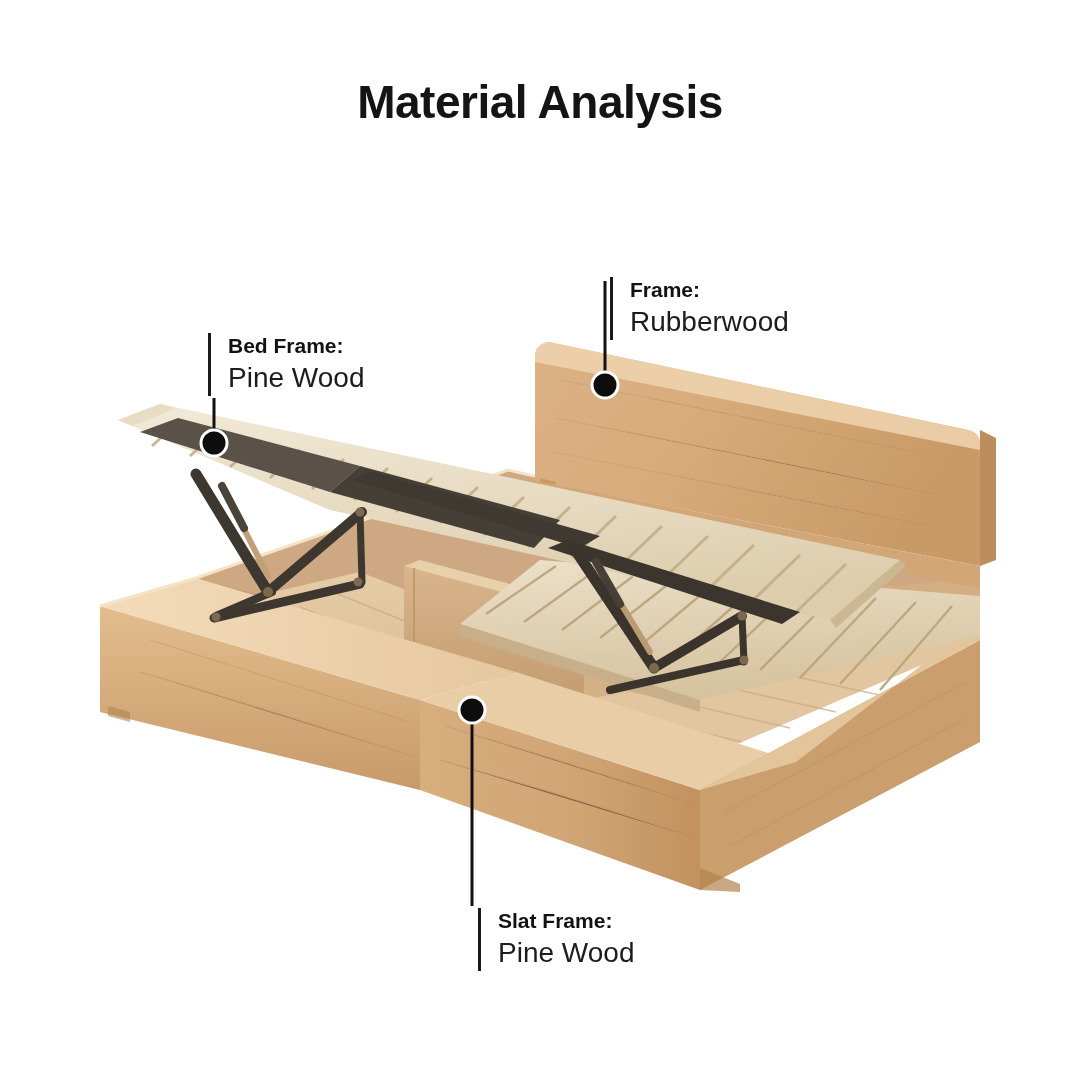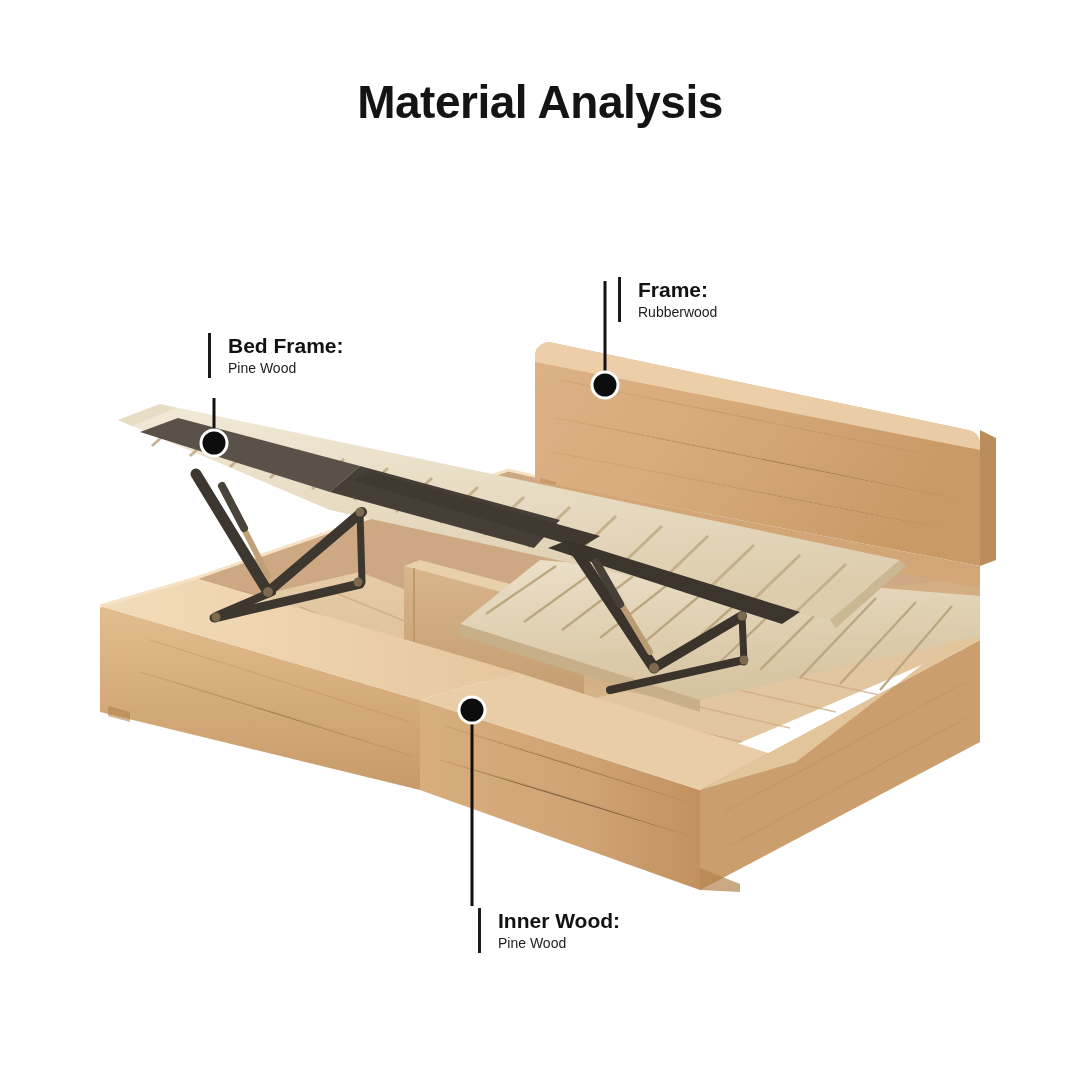--- a/index.html
+++ b/index.html
@@ -51,27 +51,27 @@
   }
   .callout .c-title {
     display: block;
     font-size: 21px;
     font-weight: 700;
     color: #121212;
     white-space: nowrap;
   }
   .callout .c-value {
     display: block;
-    font-size: 14px;
+    font-size: 28px;
     font-weight: 400;
     color: #1c1c1c;
     white-space: nowrap;
   }
   #callout-bed-slat { left: 208px; top: 333px; }
-  #callout-frame    { left: 610px; top: 277px; margin-left: 8px; }
+  #callout-frame    { left: 610px; top: 277px; }
   #callout-inner    { left: 478px; top: 908px; }
 </style>
 </head>
 <body>
 
 <div id="stage">
 
   <div class="page-title">Material Analysis</div>
 
   <svg id="illustration" viewBox="0 0 1080 1080" aria-hidden="true">
@@ -276,17 +276,17 @@
     <span class="c-title">Bed Frame:</span>
     <span class="c-value">Pine Wood</span>
   </div>
 
   <div class="callout" id="callout-frame">
     <span class="c-title">Frame:</span>
     <span class="c-value">Rubberwood</span>
   </div>
 
   <div class="callout" id="callout-inner">
-    <span class="c-title">Inner Wood:</span>
+    <span class="c-title">Slat Frame:</span>
     <span class="c-value">Pine Wood</span>
   </div>
 
 </div>
 
 </body></html>

